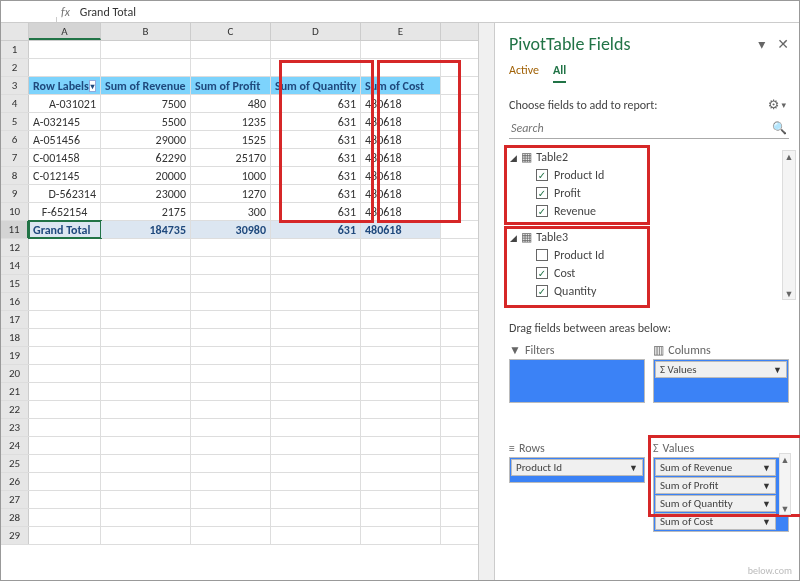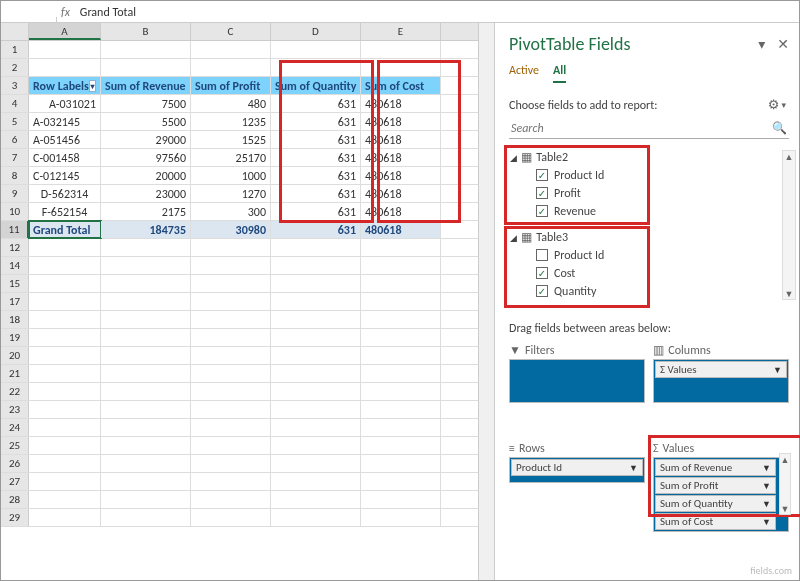--- a/index.html
+++ b/index.html
@@ -67,21 +67,21 @@
 .cb.chk::after { content:"✓"; }
 .red-outline { position:absolute; border:3px solid #d62728; pointer-events:none;}
 .ro1 { top:-3px; left:-6px; width:146px; height:80px;}
 .ro2 { top:78px; left:-6px; width:146px; height:82px;}
 
 .drag-label { margin:12px 0 6px; color:#444; }
 .areas { display:flex; flex-direction:column; gap:2px; flex:1; position:relative;}
 .area-row { display:flex; gap:8px; }
 .area { flex:1; }
 .area-title { display:flex; align-items:center; gap:4px; color:#666; padding:2px 0;}
-.area-box { border:1px solid #bbb; background:#0369a1; min-height:26px; }
+.area-box { border:1px solid #bbb; background:#3b82f6; min-height:26px; }
 .chip { display:flex; align-items:center; justify-content:space-between; background:#f0f0f0; border:1px solid #bbb; padding:1px 4px; margin:1px; font-size:11px;}
 .chip .dd { font-size:9px; color:#333;}
 .values-area { position:relative; }
 .ro3 { top:-4px; left:-5px; width:156px; height:82px;}
 .vscroll-mini { position:absolute; right:-2px; top:14px; width:12px; height:62px; display:flex; flex-direction:column; justify-content:space-between; align-items:center; background:#f4f4f4; border:1px solid #ddd;}
 .watermark { position:absolute; bottom:4px; right:8px; font-size:10px; color:#bbb;}
 </style>
 </head>
 <body>
 
@@ -161,36 +161,36 @@
               <div class="rh">6</div>
   <div class="cell cA" style="text-align:left;">A-051456</div>
   <div class="cell cB">29000</div>
   <div class="cell cC">1525</div>
   <div class="cell cD">631</div>
   <div class="cell cE">480618</div>
             </div>
             <div class="row">
               <div class="rh">7</div>
   <div class="cell cA" style="text-align:left;">C-001458</div>
-  <div class="cell cB">97560</div>
+  <div class="cell cB">62290</div>
   <div class="cell cC">25170</div>
   <div class="cell cD">631</div>
   <div class="cell cE">480618</div>
             </div>
             <div class="row">
               <div class="rh">8</div>
   <div class="cell cA" style="text-align:left;">C-012145</div>
   <div class="cell cB">20000</div>
   <div class="cell cC">1000</div>
   <div class="cell cD">631</div>
   <div class="cell cE">480618</div>
             </div>
             <div class="row">
               <div class="rh">9</div>
-  <div class="cell cA" style="text-align:center;">D-562314</div>
+  <div class="cell cA" style="text-align:right;">D-562314</div>
   <div class="cell cB">23000</div>
   <div class="cell cC">1270</div>
   <div class="cell cD">631</div>
   <div class="cell cE">480618</div>
             </div>
             <div class="row">
               <div class="rh">10</div>
   <div class="cell cA" style="text-align:center;">F-652154</div>
   <div class="cell cB">2175</div>
   <div class="cell cC">300</div>
@@ -227,20 +227,28 @@
             </div>
             <div class="row">
               <div class="rh">15</div>
               <div class="cell cA"></div>
               <div class="cell cB"></div>
               <div class="cell cC"></div>
               <div class="cell cD"></div>
               <div class="cell cE"></div>
             </div>
             <div class="row">
+              <div class="rh">16</div>
+              <div class="cell cA"></div>
+              <div class="cell cB"></div>
+              <div class="cell cC"></div>
+              <div class="cell cD"></div>
+              <div class="cell cE"></div>
+            </div>
+            <div class="row">
               <div class="rh">17</div>
               <div class="cell cA"></div>
               <div class="cell cB"></div>
               <div class="cell cC"></div>
               <div class="cell cD"></div>
               <div class="cell cE"></div>
             </div>
             <div class="row">
               <div class="rh">18</div>
               <div class="cell cA"></div>
@@ -476,13 +484,13 @@
             <div class="vscroll-mini">
               <span class="fl-arrow">▲</span>
               <span class="fl-arrow">▼</span>
             </div>
           </div>
         </div>
       </div>
     </div>
   </div>
 </div>
-<div class="watermark">fields.com</div>
+<div class="watermark">below.com</div>
 
 </body></html>

